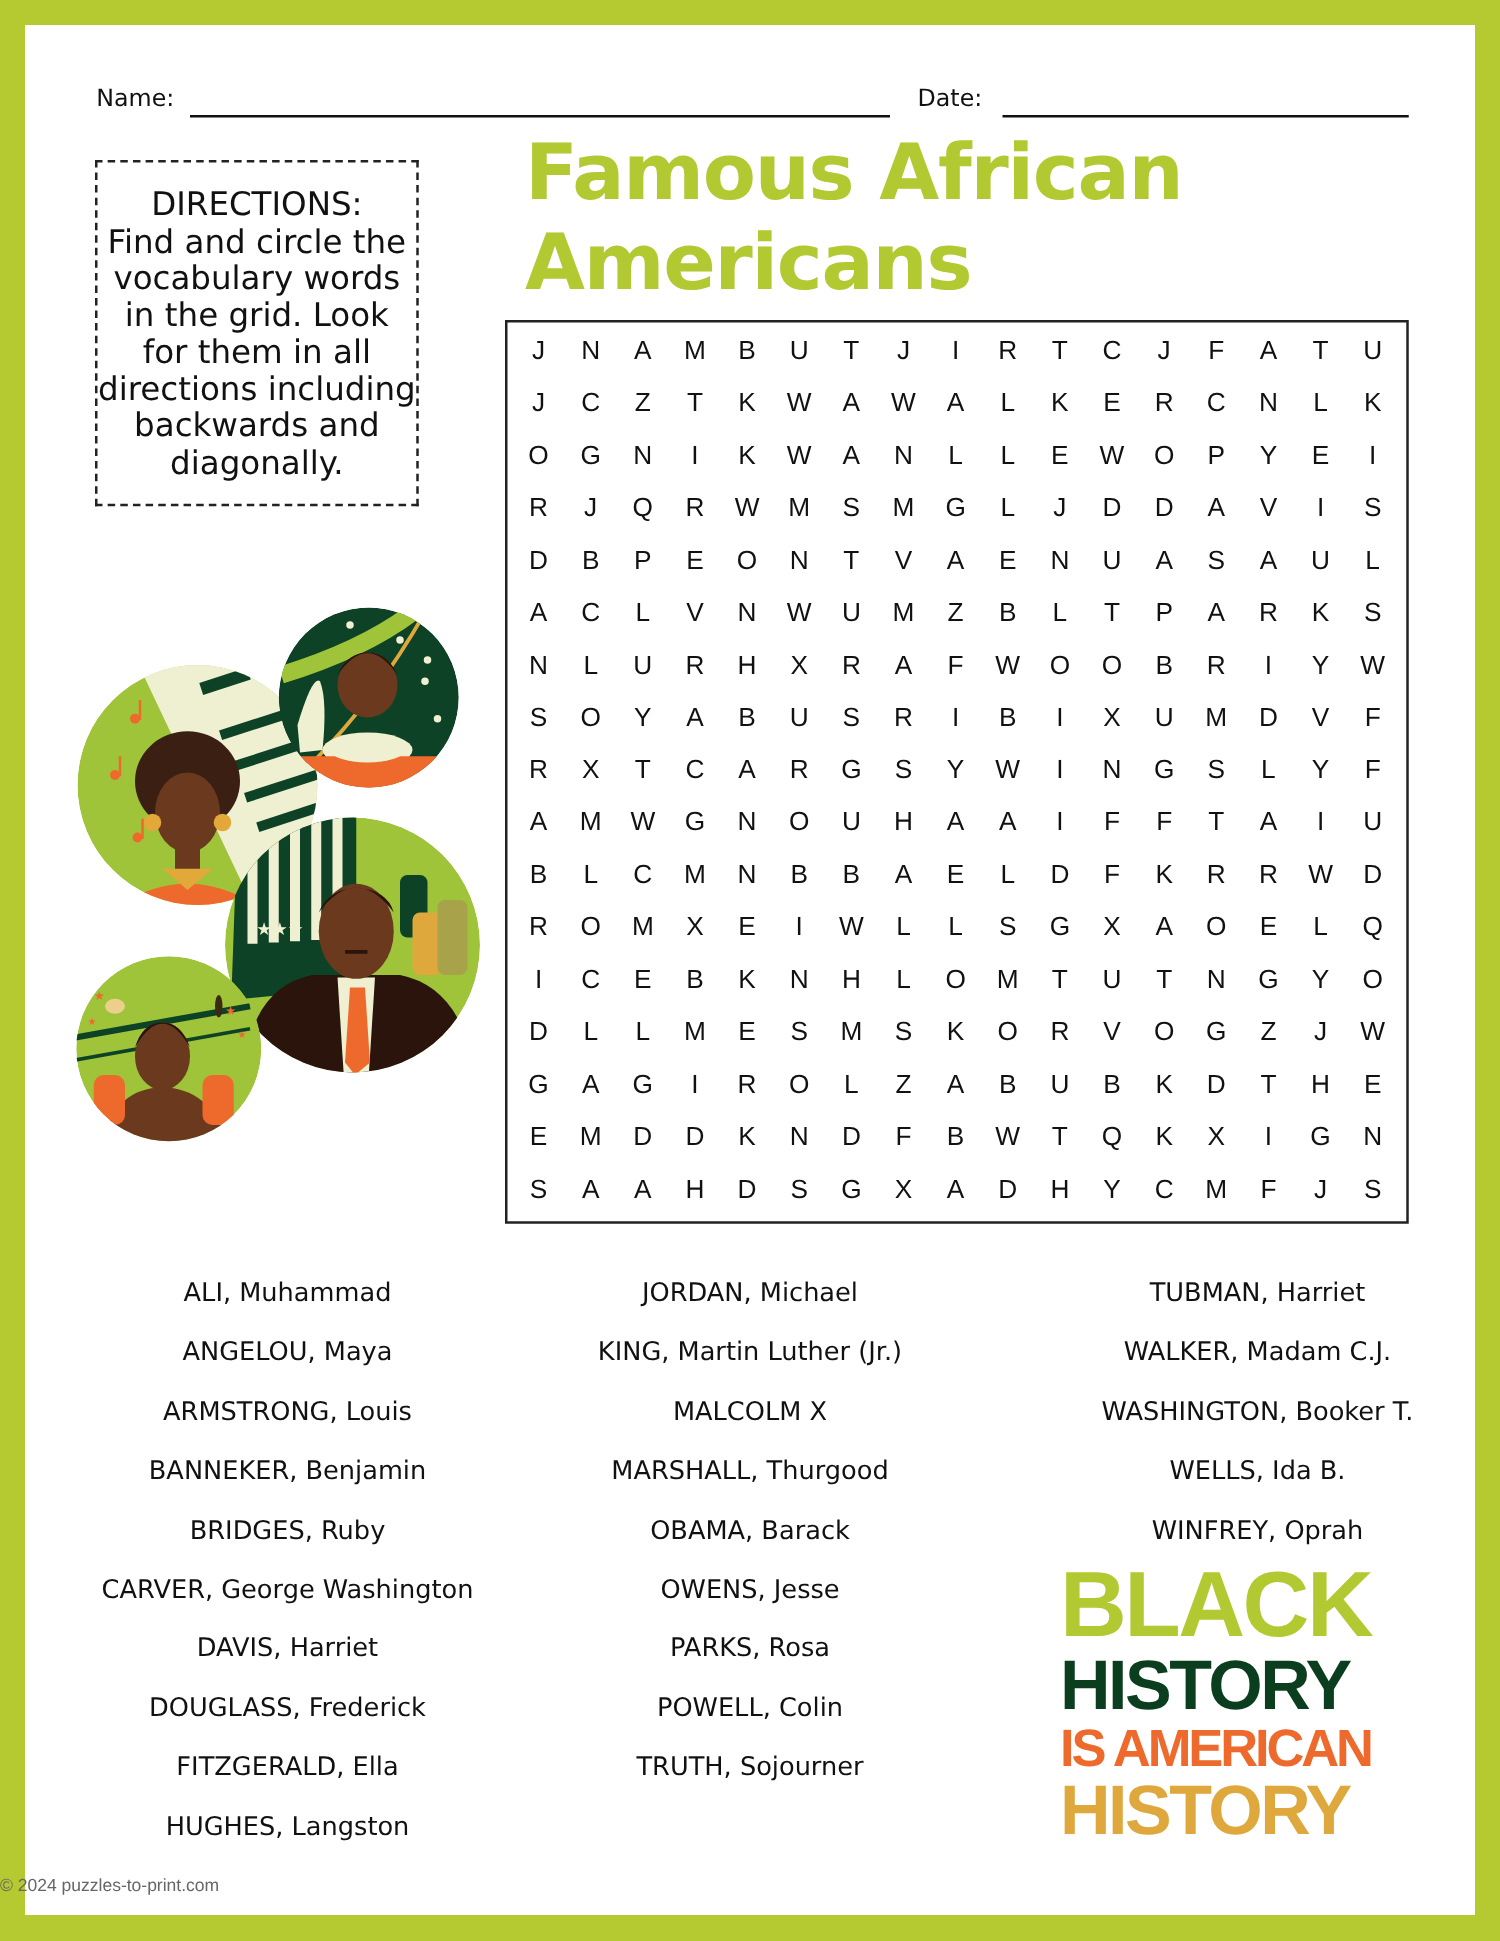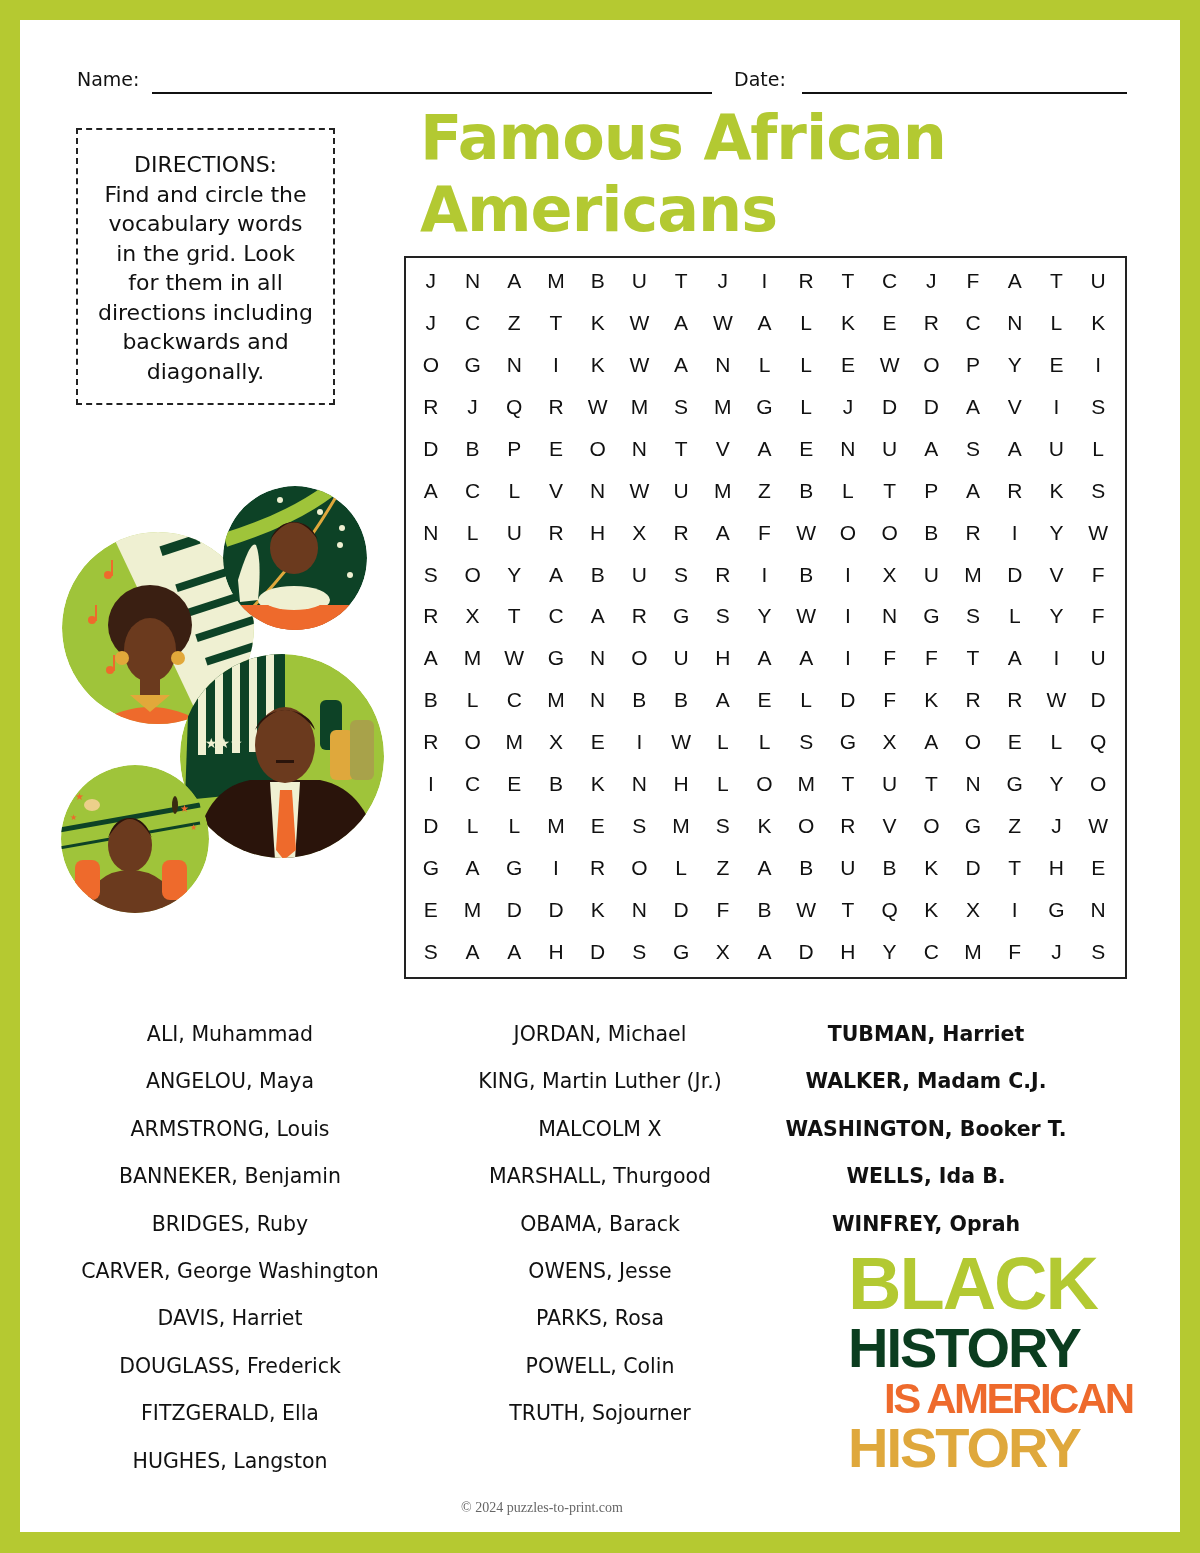--- a/index.html
+++ b/index.html
@@ -40,21 +40,21 @@
     line-height: 72px;
     color: #b3c932;
     letter-spacing: -1px;
   }
   .directions {
     position: absolute;
     left: 76px; top: 128px;
     width: 259px; height: 277px;
     border: 2px dashed #222;
     text-align: center;
-    font-size: 22px;
+    font-size: 26px;
     line-height: 29.5px;
     padding-top: 20px;
     color: #111;
   }
   .directions span { display: block; }
 
   
   .grid {
     position: absolute;
     left: 404px; top: 256px;
@@ -96,28 +96,28 @@
     left: 848px; top: 1250px;
     width: 260px;
     font-family: "Liberation Sans", sans-serif;
     font-weight: bold;
     line-height: 0.92;
     letter-spacing: -2px;
   }
   .slogan div { white-space: nowrap; }
   .s1 { font-size: 74px; color: #b3c932; }
   .s2 { font-size: 56px; color: #0b3d1f; margin-top: 4px; }
-  .s3 { font-size: 42px; color: #ee6a2c; margin-top: 6px; letter-spacing: -2.5px; margin-left: 36px; }
+  .s3 { font-size: 42px; color: #ee6a2c; margin-top: 6px; letter-spacing: -2.5px; }
   .s4 { font-size: 56px; color: #dfa83c; margin-top: 4px; }
 
   .footer {
     position: absolute;
     left: 0; width: 1084px; top: 1500px;
-    text-align: center;
-    font-family: Liberation Serif, serif;
+    text-align: left;
+    font-family: Liberation Sans, sans-serif;
     font-size: 14px;
     color: #666;
   }
 </style>
 </head>
 <body>
 
 <div class="page"></div>
 
 <div class="hdr-label" style="left:77px;">Name:</div>
@@ -558,21 +558,21 @@
   <div>JORDAN, Michael</div>
   <div>KING, Martin Luther (Jr.)</div>
   <div>MALCOLM X</div>
   <div>MARSHALL, Thurgood</div>
   <div>OBAMA, Barack</div>
   <div>OWENS, Jesse</div>
   <div>PARKS, Rosa</div>
   <div>POWELL, Colin</div>
   <div>TRUTH, Sojourner</div>
 </div>
-<div class="wordcol" style="left:756px;width:340px;font-weight:bold;">
+<div class="wordcol" style="left:836px;width:340px;">
   <div>TUBMAN, Harriet</div>
   <div>WALKER, Madam C.J.</div>
   <div>WASHINGTON, Booker T.</div>
   <div>WELLS, Ida B.</div>
   <div>WINFREY, Oprah</div>
 </div>
 
 <div class="slogan">
   <div class="s1">BLACK</div>
   <div class="s2">HISTORY</div>

